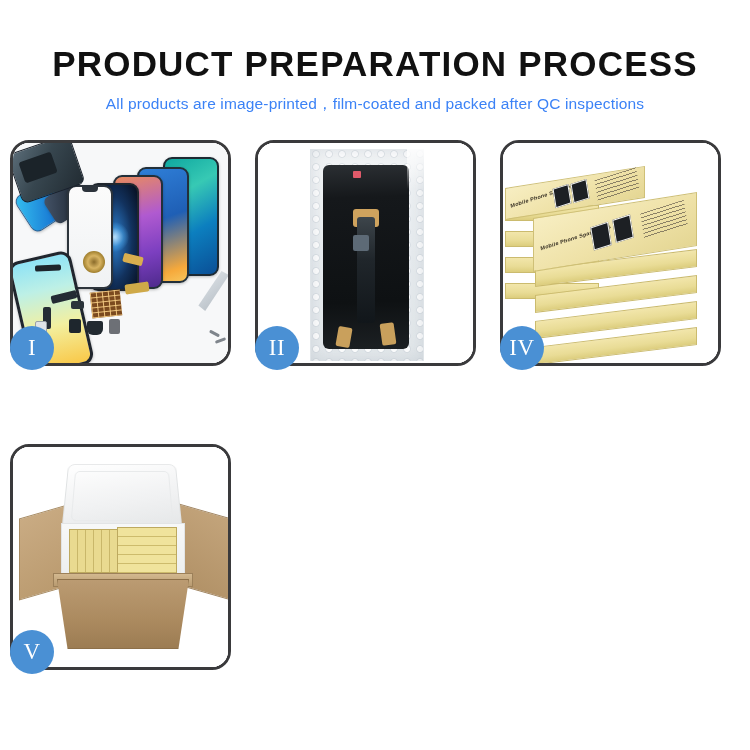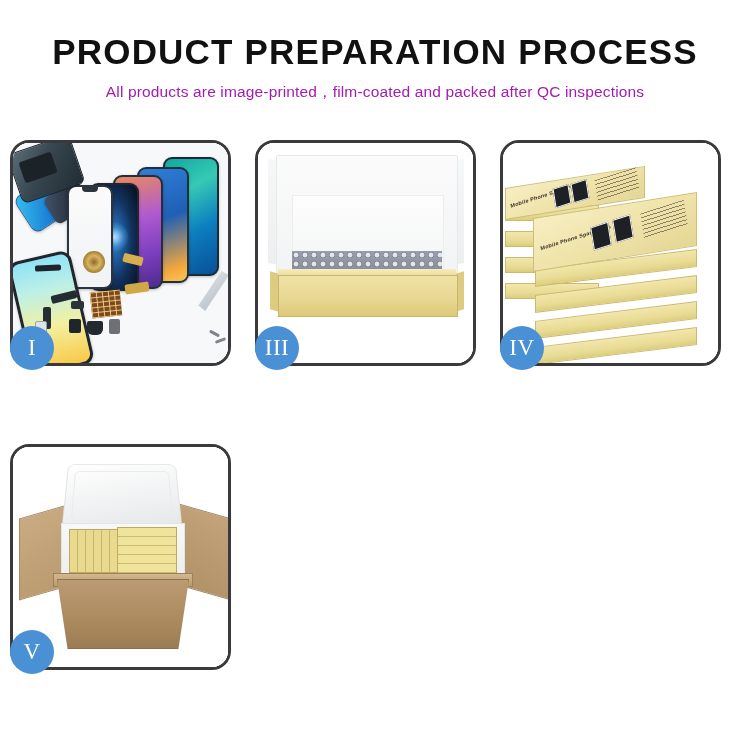--- a/index.html
+++ b/index.html
@@ -11,39 +11,39 @@
     width: 750px;
     height: 750px;
     font-family: "Liberation Sans", sans-serif;
     overflow: hidden;
     position: relative;
   }
 
   
   #header {
     width: 750px;
-    padding-top: 34px;
+    padding-top: 46px;
     text-align: center;
   }
   #title {
     font-family: "Liberation Sans", sans-serif;
     font-size: 35px;
     font-weight: 700;
     letter-spacing: 1.2px;
     color: #111111;
     line-height: 1.05;
     white-space: nowrap;
   }
   #subtitle {
     margin-top: 11px;
     font-family: "Liberation Sans", sans-serif;
     font-size: 15.5px;
     font-weight: 400;
     letter-spacing: 0.15px;
-    color: #a21caf;
+    color: #3b82f6;
     white-space: nowrap;
   }
 
   
   #grid {
     position: absolute;
     top: 140px;
     left: 10px;
     width: 730px;
     display: grid;
@@ -408,36 +408,38 @@
       <div class="sm2"></div>
       <div class="sm3"></div>
       <div class="sm4"></div>
       <div class="sm5"></div>
       <div class="tweez"></div>
       <div class="screws"></div>
     </div>
     <div class="badge">I</div>
   </div>
 
-
   <div class="panel">
     <div class="panel-clip">
-      <div class="p3-bg"></div>
-      <div class="lid-flap-l"></div>
-      <div class="lid-flap-r"></div>
-      <div class="lid-back"></div>
-      <div class="foam-inner"></div>
-      <div class="bubblefill"></div>
-      <div class="tray-side-l"></div>
-      <div class="tray-side-r"></div>
-      <div class="tray-lip"></div>
-      <div class="tray-front"></div>
+      <div class="p2-bg"></div>
+      <div class="bubblepack">
+        <div class="lcd">
+          <div class="lcd-dot"></div>
+          <div class="lcd-conn"></div>
+          <div class="lcd-mid"></div>
+          <div class="lcd-chip"></div>
+          <div class="lcd-foot-l"></div>
+          <div class="lcd-foot-r"></div>
+        </div>
+        <div class="bubble-sheen"></div>
+      </div>
     </div>
-    <div class="badge">III</div>
+    <div class="badge">II</div>
   </div>
+
 
   <div class="panel">
     <div class="panel-clip">
       <div class="p4-bg"></div>
       <div class="stack">
 
         <div class="sbox" style="left:2px;  top:62px;  width:92px; height:14px;"></div>
         <div class="sbox" style="left:2px;  top:88px;  width:92px; height:14px;"></div>
         <div class="sbox" style="left:2px;  top:114px; width:92px; height:14px;"></div>
         <div class="sbox" style="left:2px;  top:140px; width:92px; height:14px;"></div>

